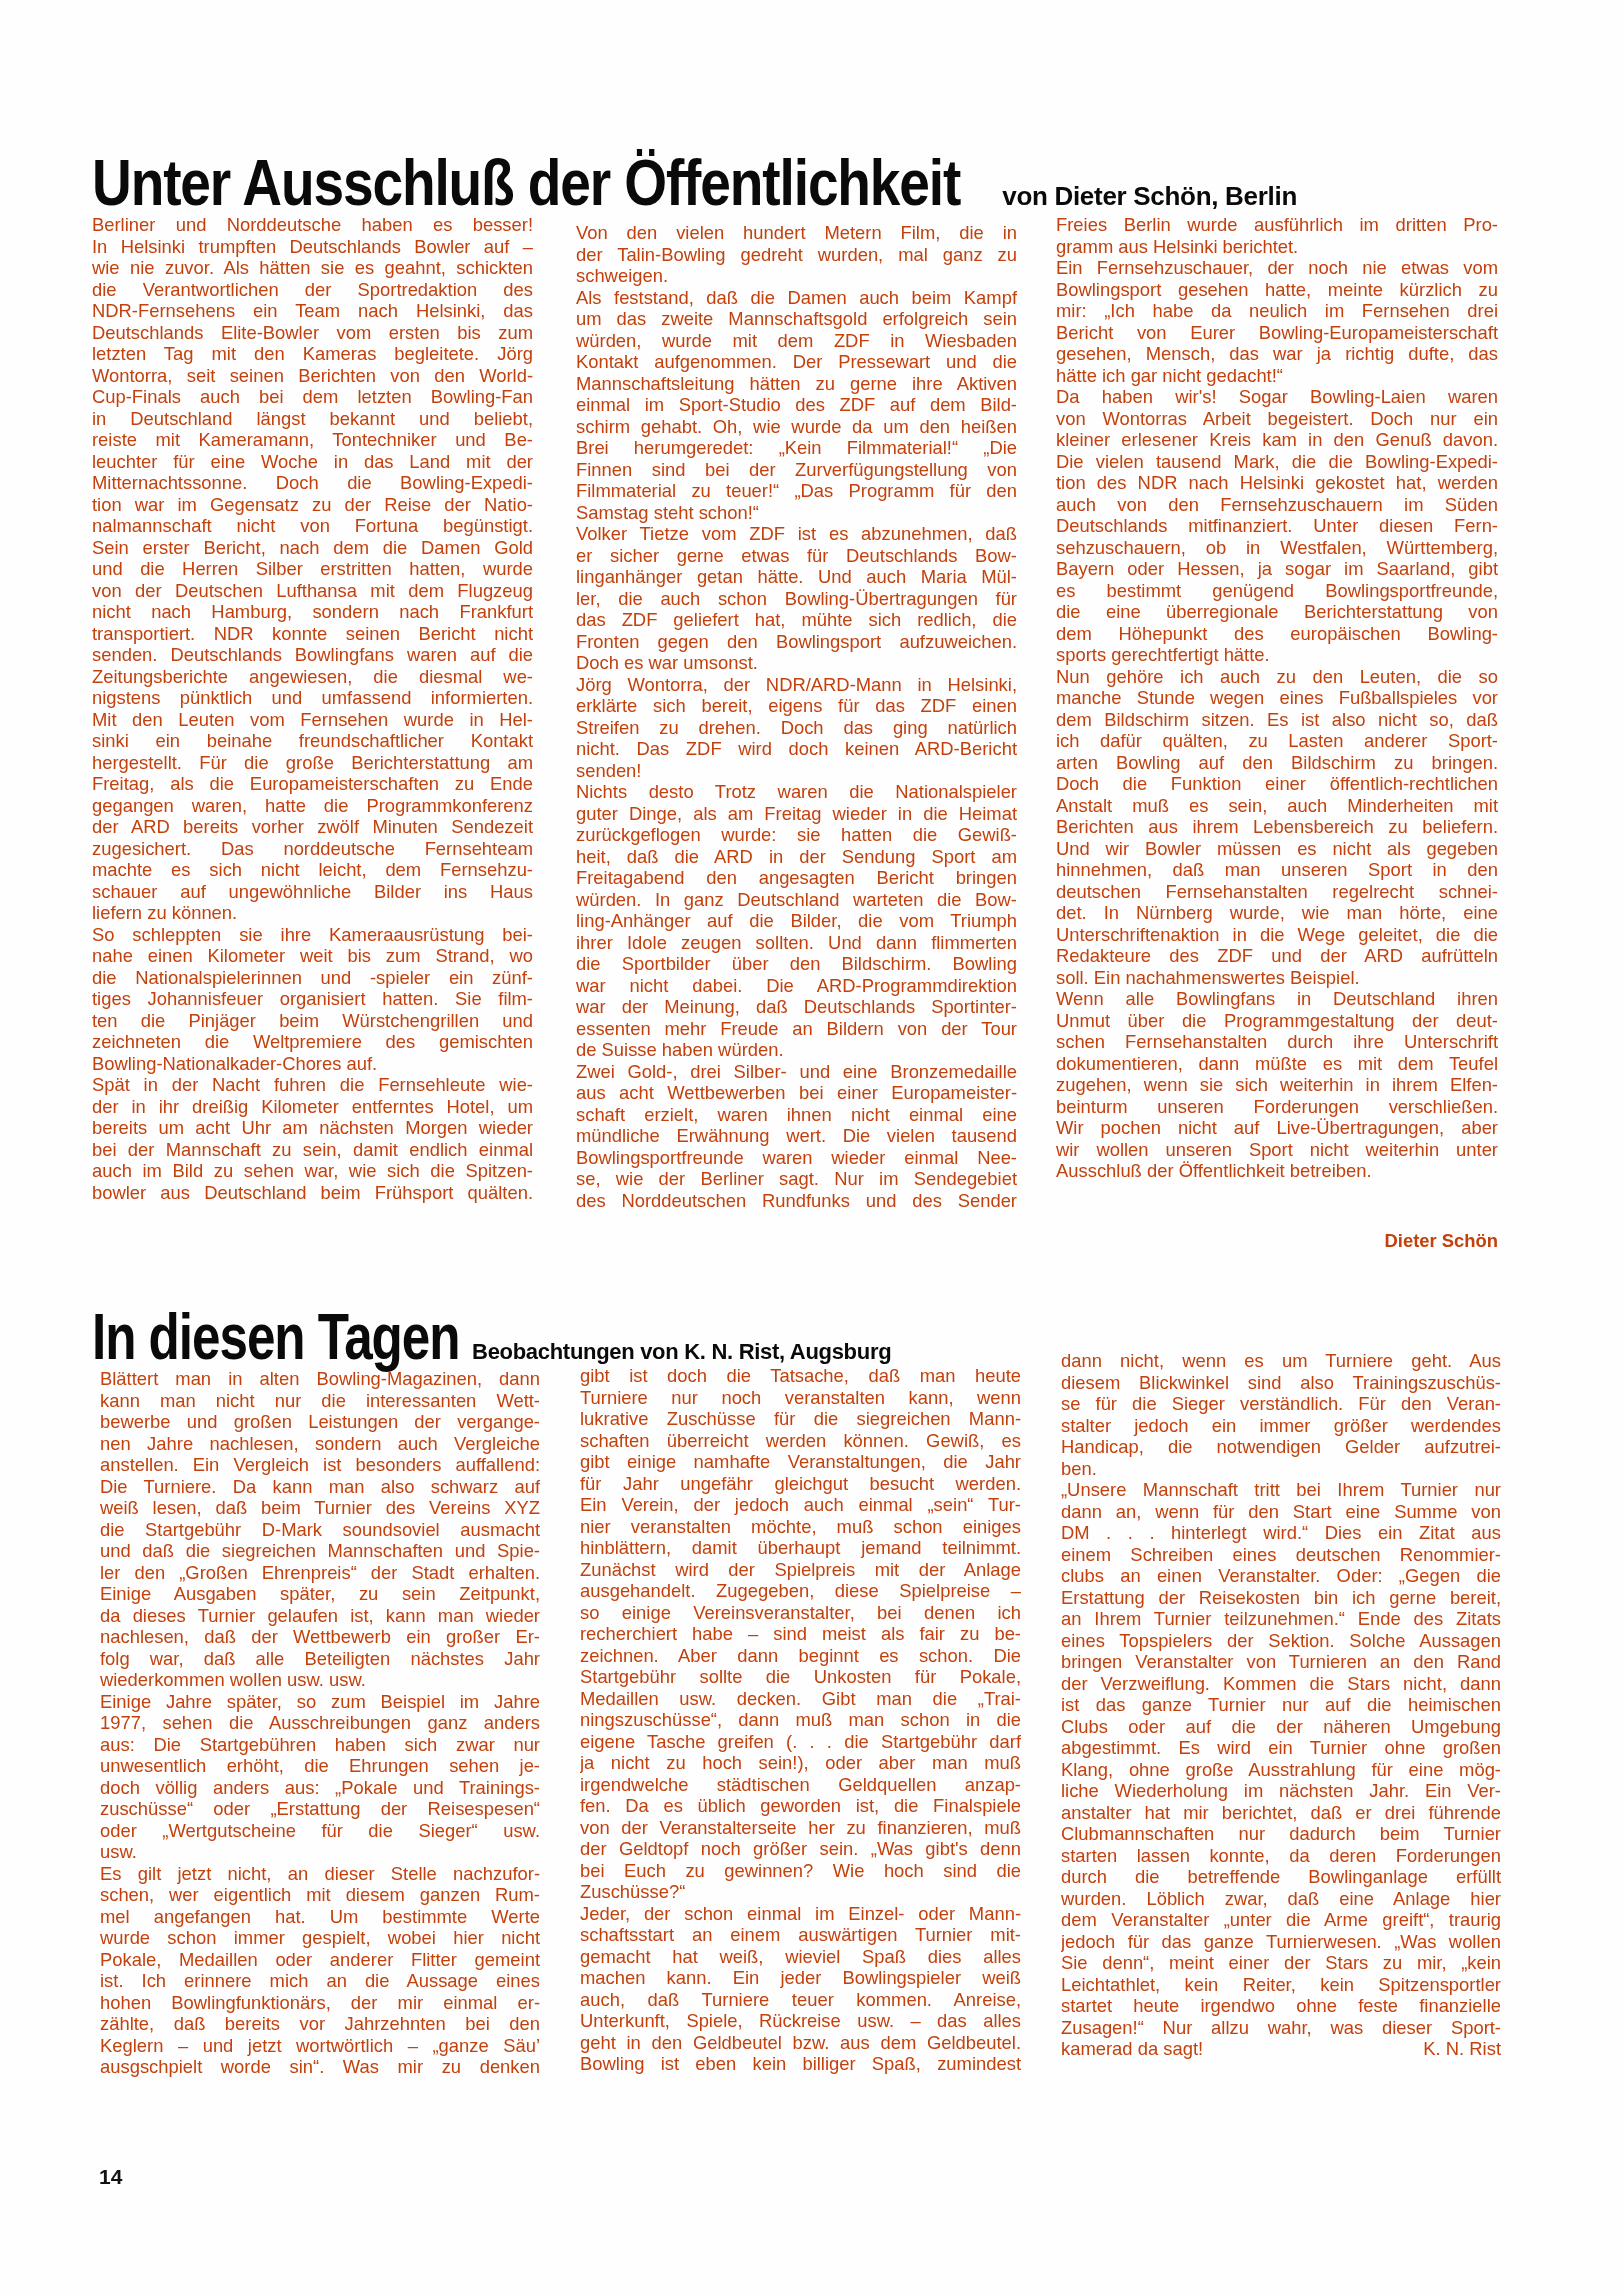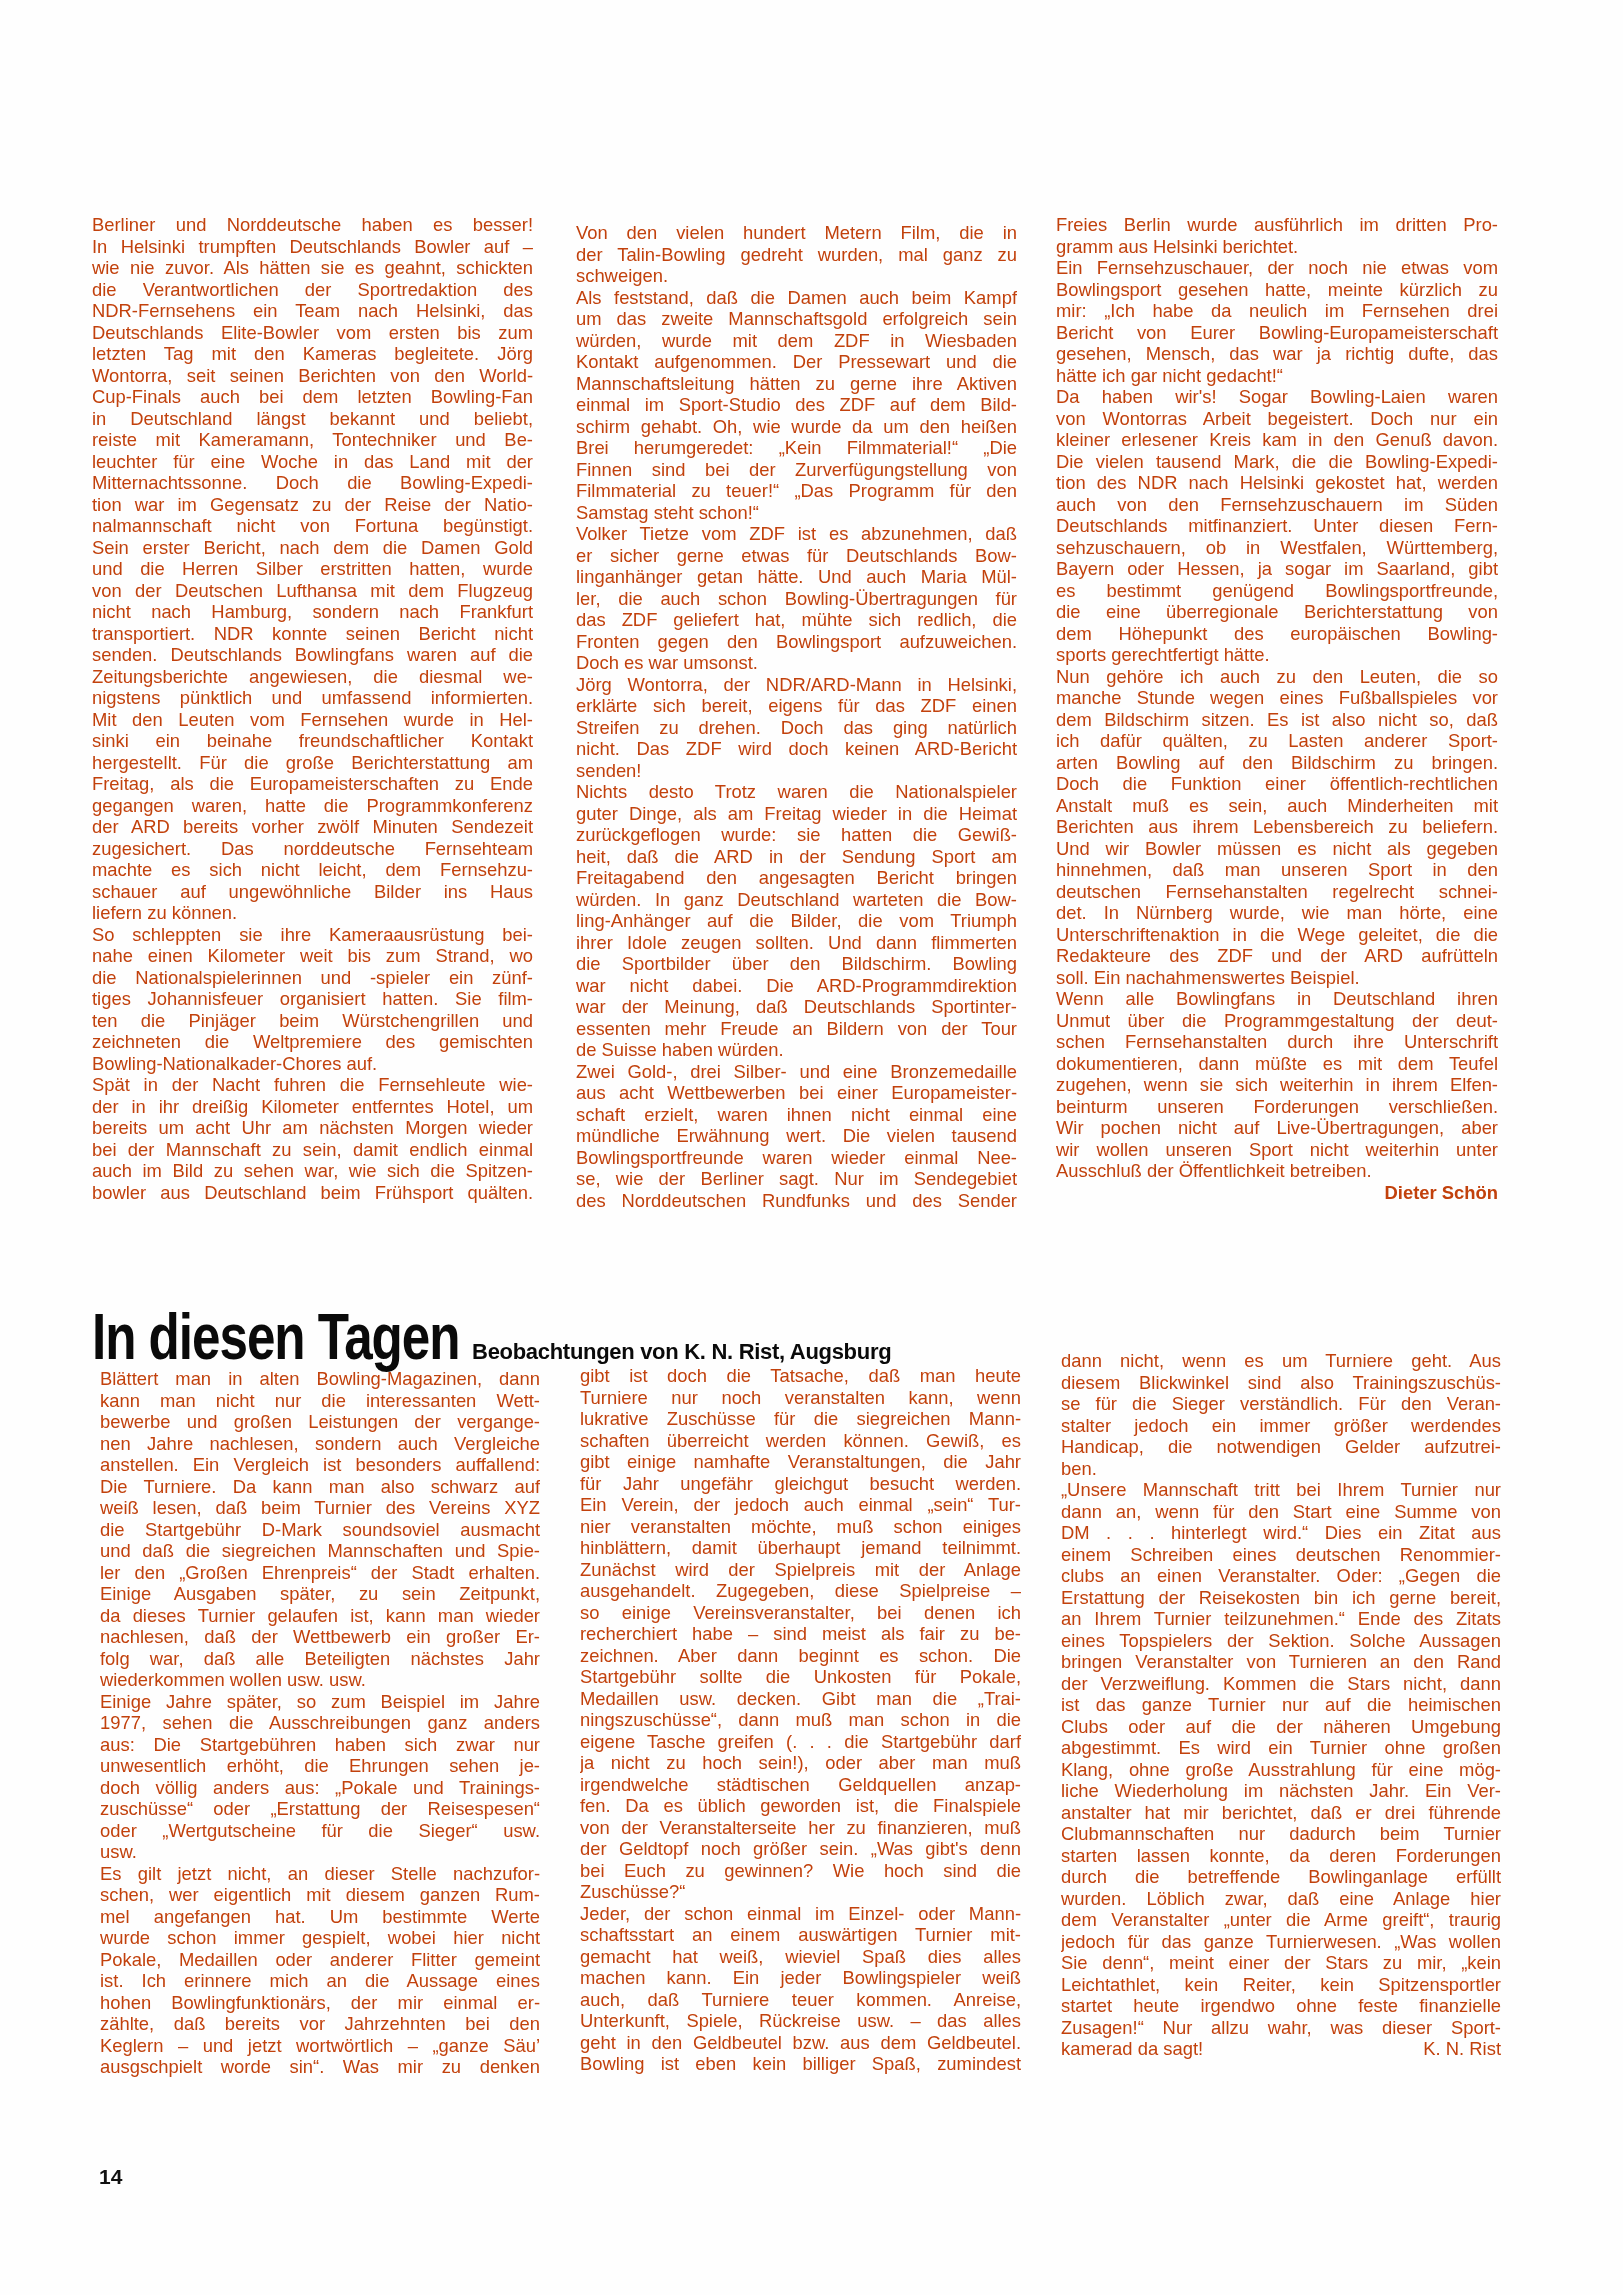--- a/index.html
+++ b/index.html
@@ -26,41 +26,45 @@
 
   .col {
     position: absolute; font-family: "Liberation Sans", sans-serif;
     font-size: 18.4px; line-height: 21.5px; color: #c2410c;
   }
   .col .ln {
     display: block; height: 21.5px; white-space: nowrap;
     text-align: justify; text-align-last: justify; overflow: hidden;
   }
   .col .ln.last { text-align-last: left; }
-  .col .ln.right { text-align: right; text-align-last: right; }
+  .col .ln.right { text-align: right; text-align-last: right; margin-top: 48px; }
   .col .sig { font-weight: bold; }
 
   #a1c1 { left: 92px; top: 214px; width: 441px; }
   #a1c2 { left: 576px; top: 214px; width: 441px; margin-top: 8px; }
   #a1c3 { left: 1056px; top: 214px; width: 442px; }
 
   #a2c1 { left: 100px; top: 1368px; width: 440px; }
   #a2c2 { left: 580px; top: 1365px; width: 441px; }
   #a2c3 { left: 1061px; top: 1350px; width: 440px; }
 
   .pagenum {
     position: absolute; left: 99px; top: 2165px;
     font-family: "Liberation Sans", sans-serif; font-weight: bold; font-size: 21px; color: #111;
   }
 </style>
 </head>
 <body>
 
 <div class="page">
 
+  <div class="headline-row" id="h1row">
+    <span class="headline">Unter Ausschluß der Öffentlichkeit</span>
+    <span class="byline">von Dieter Schön, Berlin</span>
+  </div>
 
   <div class="col" id="a1c1">
       <span class="ln">Berliner und Norddeutsche haben es besser!</span>
       <span class="ln">In Helsinki trumpften Deutschlands Bowler auf –</span>
       <span class="ln">wie nie zuvor. Als hätten sie es geahnt, schickten</span>
       <span class="ln">die Verantwortlichen der Sportredaktion des</span>
       <span class="ln">NDR-Fernsehens ein Team nach Helsinki, das</span>
       <span class="ln">Deutschlands Elite-Bowler vom ersten bis zum</span>
       <span class="ln">letzten Tag mit den Kameras begleitete. Jörg</span>
       <span class="ln">Wontorra, seit seinen Berichten von den World-</span>

